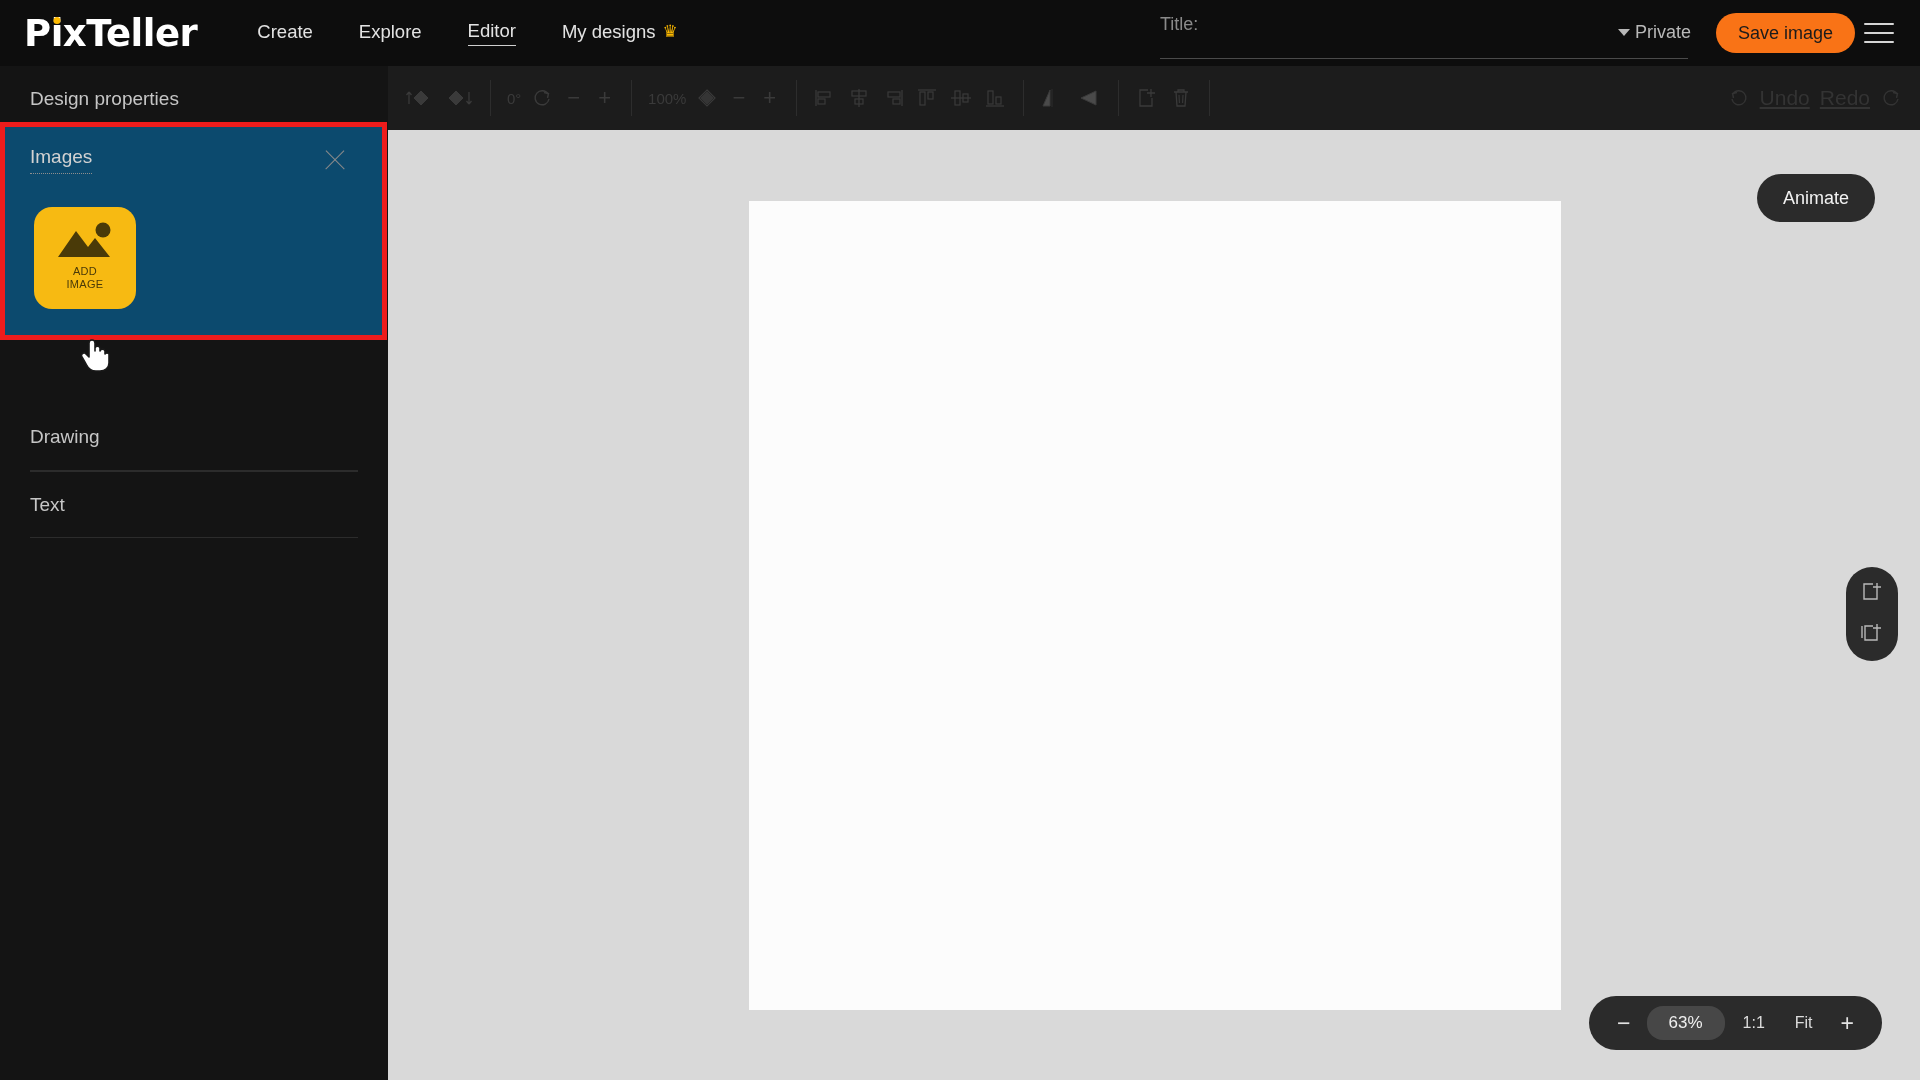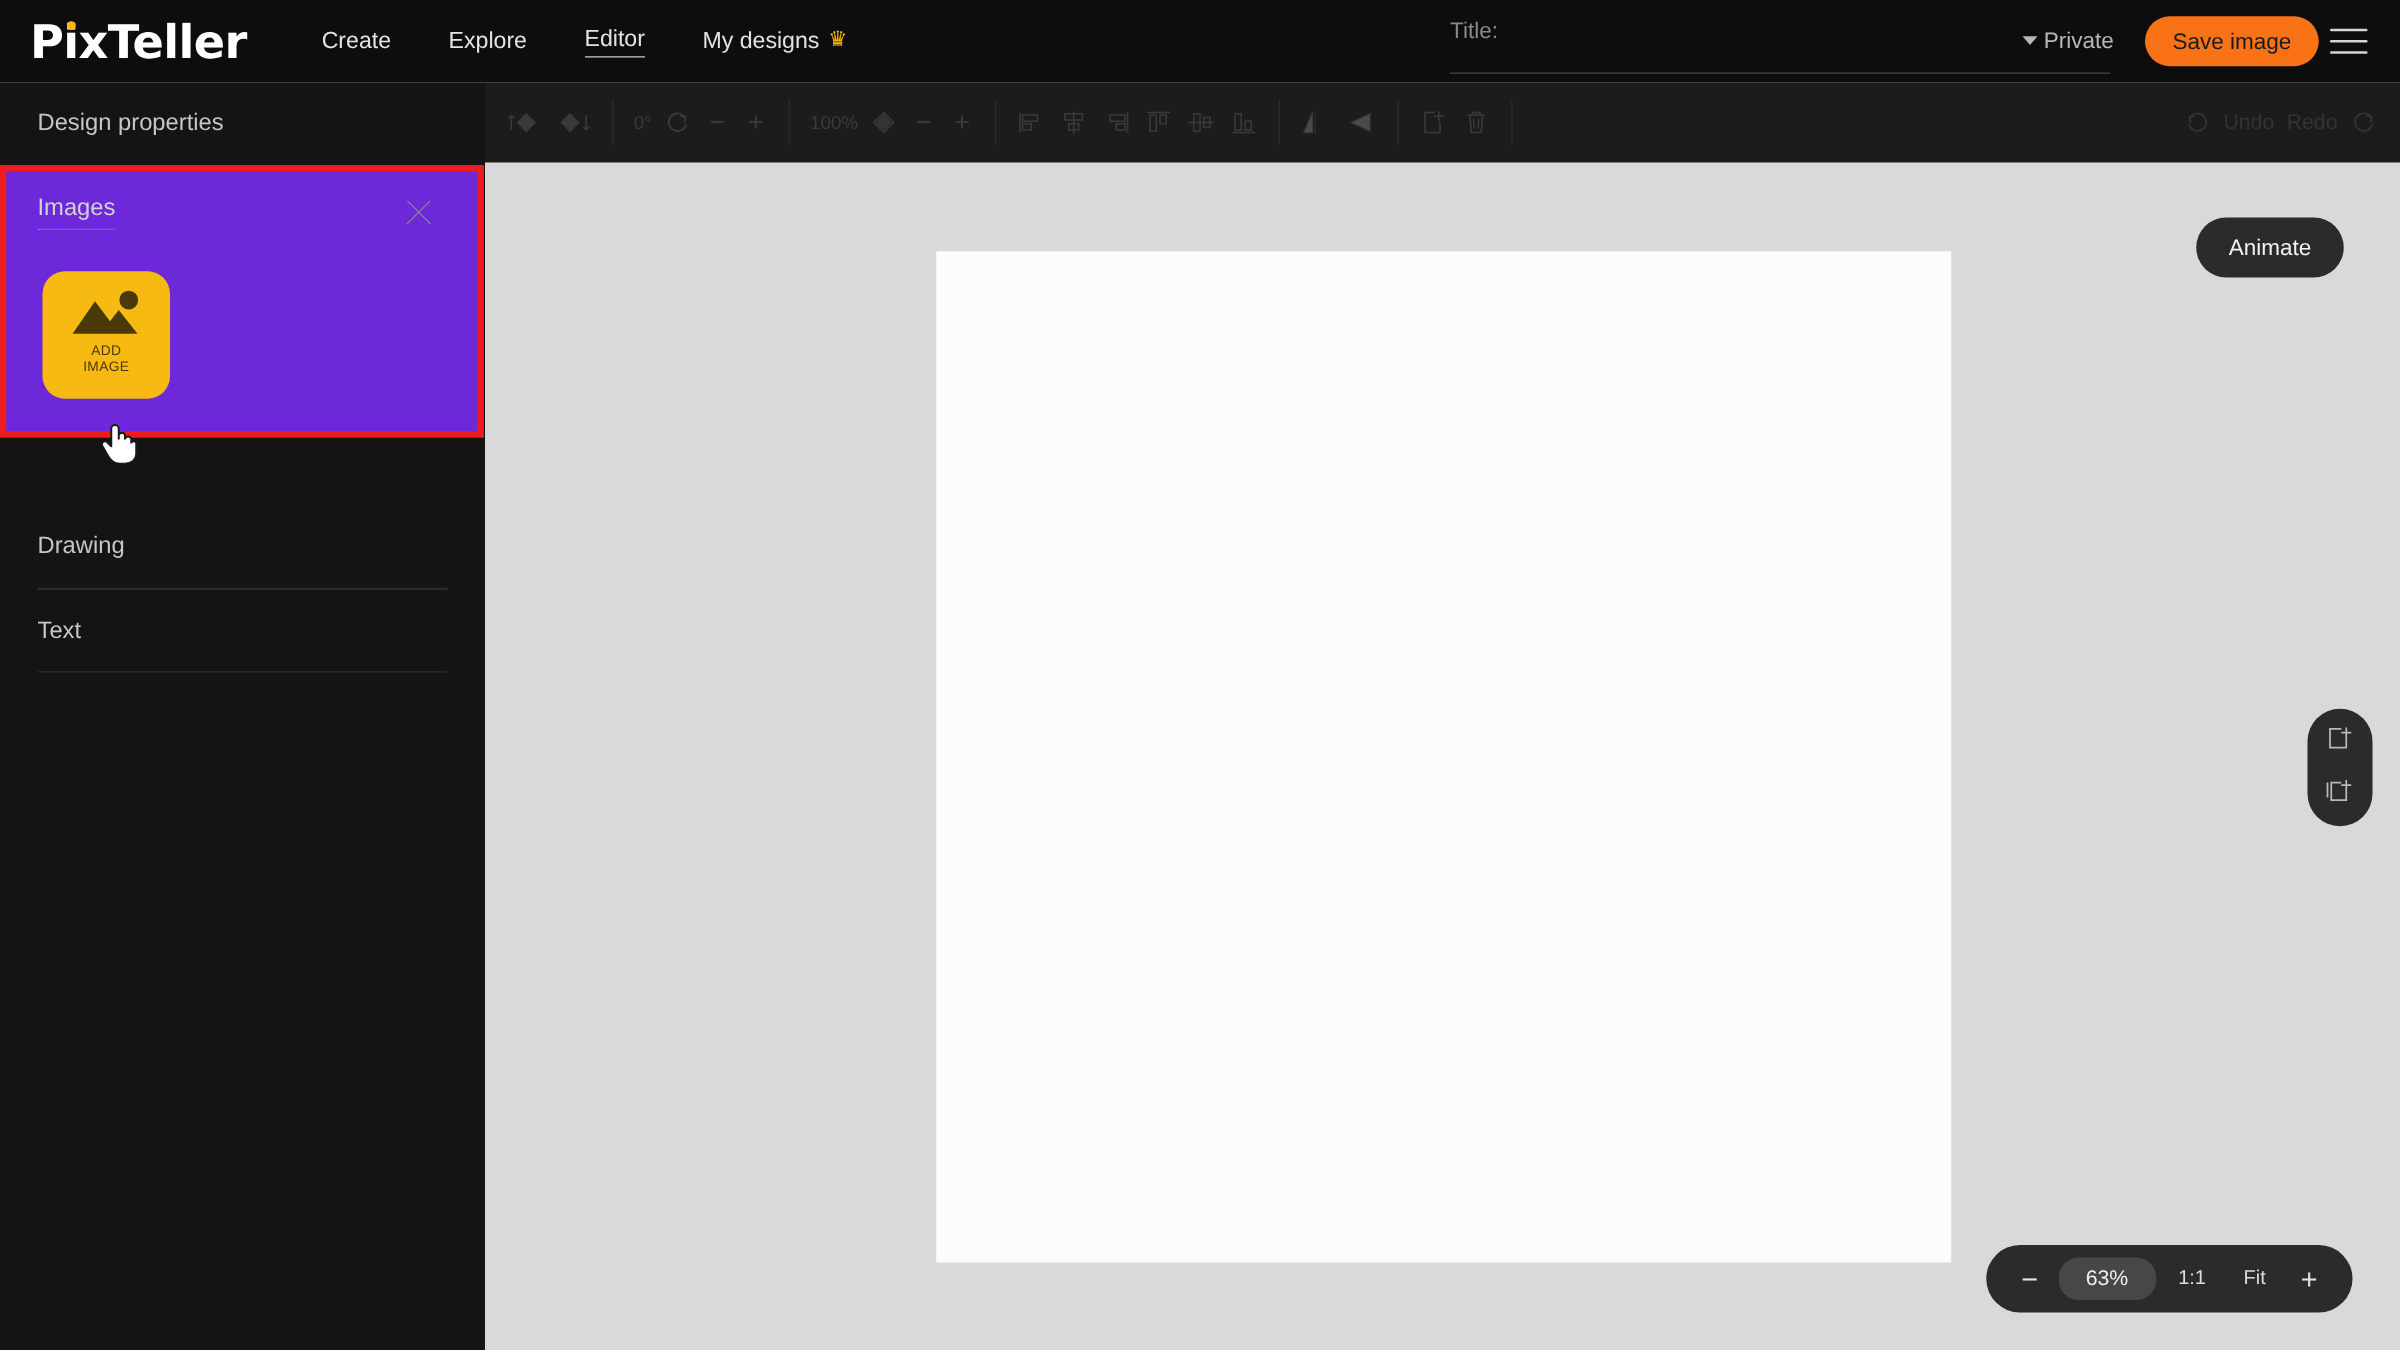--- a/index.html
+++ b/index.html
@@ -154,21 +154,21 @@
   }
   .tb-pm {
     color: #3a3a3a; font-size: 22px; cursor: pointer; line-height: 1;
     padding: 0 4px;
   }
   .undo-redo {
     position: absolute;
     right: 18px; top: 50%;
     transform: translateY(-50%);
     display: flex; align-items: center; gap: 10px;
-    color: #333333; font-size: 17px;
+    color: #333333; font-size: 21px; text-decoration: underline;
   }
   .undo-redo span { cursor: pointer; }
 
   
   .sidebar {
     position: absolute;
     top: 66px; left: 0;
     width: 388px; height: 1014px;
     background: #141414;
     z-index: 35;
@@ -182,23 +182,23 @@
     margin: 0 30px;
     cursor: pointer;
   }
   .sb-label {
     color: #c6c6c6; font-size: 19px;
   }
 
   
   .images-panel {
     position: absolute;
-    top: 132px; left: 0;
+    top: 122px; left: 0;
     width: 387px; height: 218px;
-    background: #6d28d9;
+    background: #0c4a6e;
     border: 5px solid #ee1c1c;
     z-index: 36;
   }
   .images-head {
     display: flex; align-items: center; justify-content: space-between;
     padding: 18px 32px 0 25px;
   }
   .images-title {
     color: #d2d2d2; font-size: 19px;
     position: relative;

